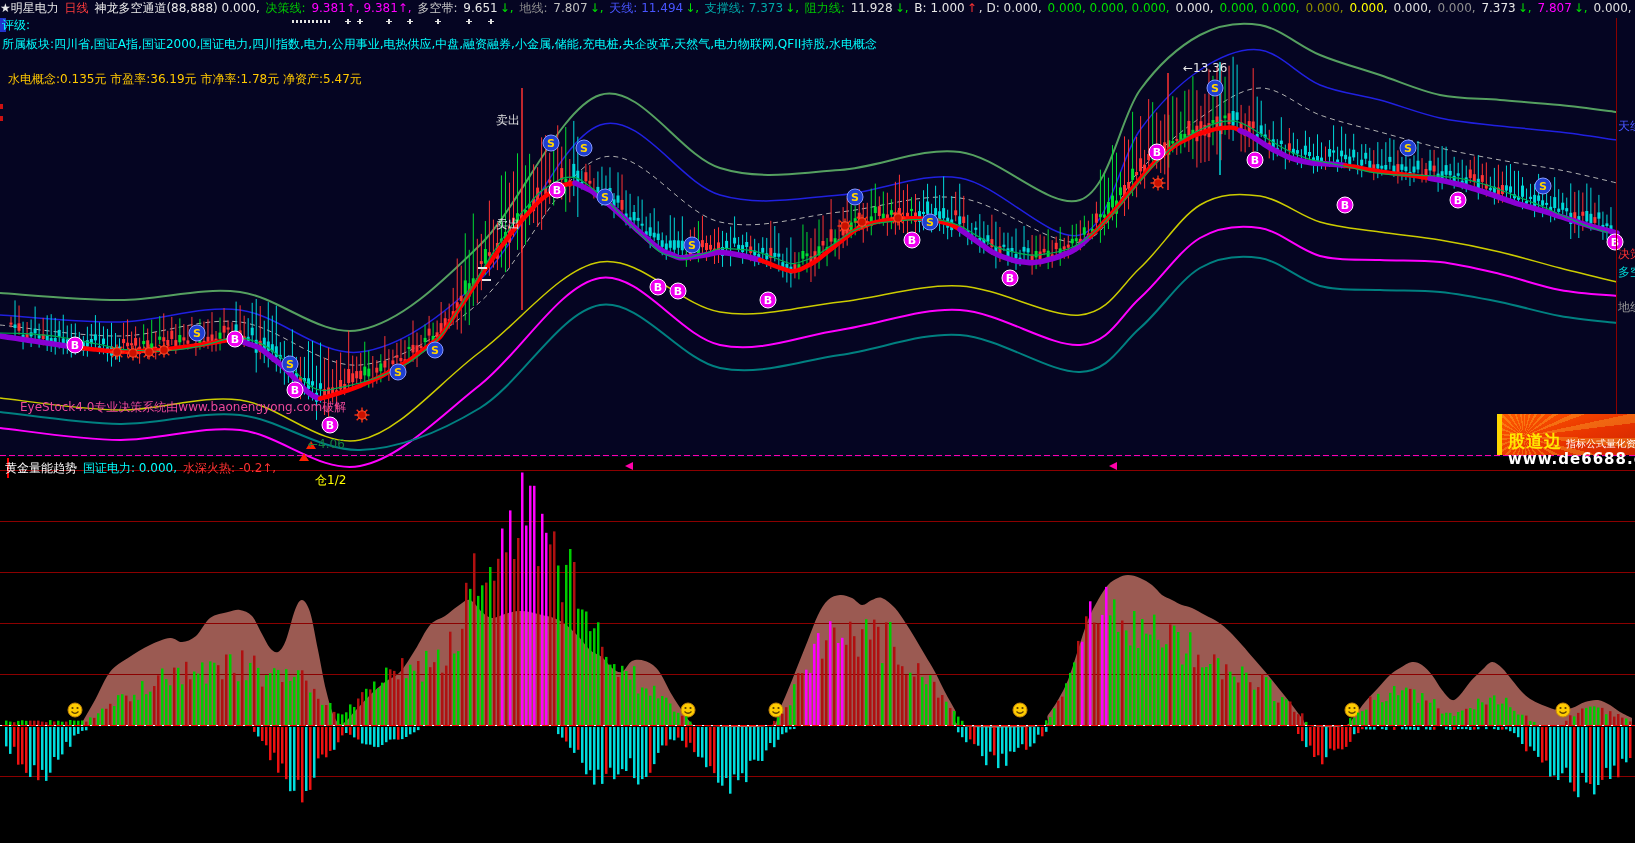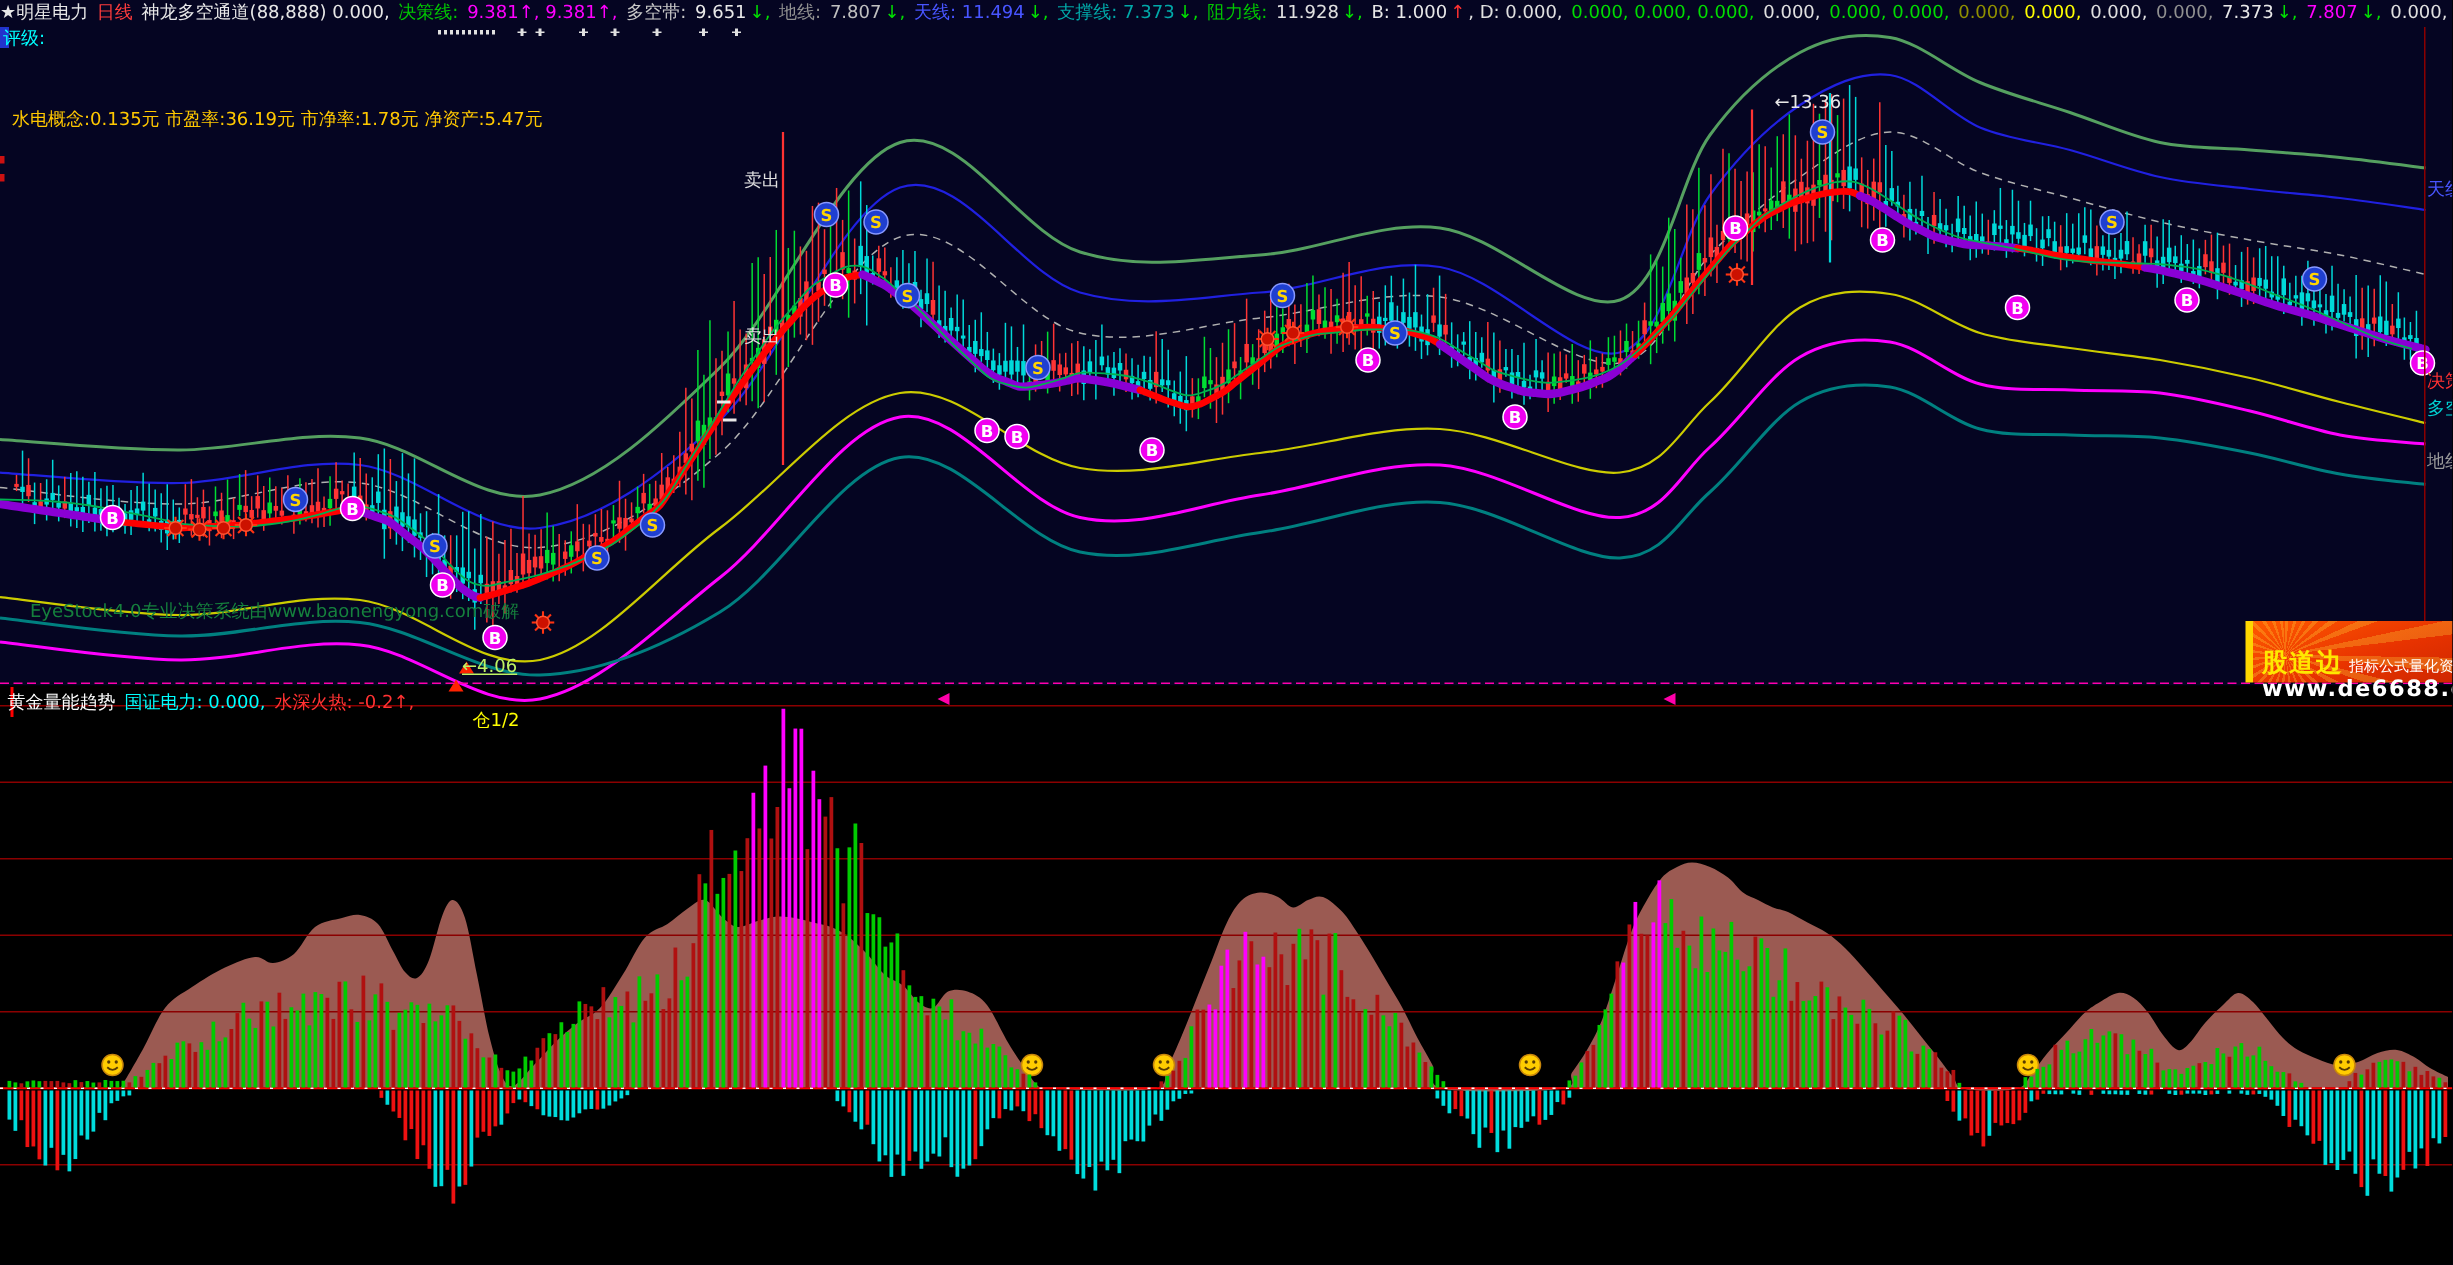--- a/index.html
+++ b/index.html
@@ -5,21 +5,21 @@
   html,body{margin:0;padding:0;background:#000;}
   #stage{position:relative;width:1635px;height:843px;background:#000;overflow:hidden;
          font-family:"DejaVu Sans",sans-serif;}
   svg{position:absolute;left:0;top:0;}
   .ov{position:absolute;white-space:nowrap;font-size:12px;line-height:14px;z-index:3;}
   #topbar{left:0;top:1px;width:1635px;height:16px;overflow:hidden;}
   #topbar span{margin-right:2px;}
   #row2{left:2px;top:18px;color:#00ffff;}
   #row3{left:2px;top:37px;color:#00ffff;}
   #row4{left:8px;top:72px;color:#ffc800;}
-  #watermark{left:20px;top:400px;color:#15803d;}
+  #watermark{left:20px;top:400px;color:#ec4899;}
   #subheader{left:5px;top:461px;}
   #subheader span{margin-right:6px;}
   .annot{position:absolute;font-size:12px;z-index:4;white-space:nowrap;}
   .rlabel{position:absolute;left:1618px;width:17px;overflow:hidden;font-size:12px;z-index:4;white-space:nowrap;}
   #logo{position:absolute;left:1497px;top:414px;width:149px;height:41px;z-index:5;
         background:
           repeating-conic-gradient(from 0deg at 15% 55%, rgba(255,220,60,.28) 0 5deg, rgba(255,80,0,0) 5deg 13deg),
           linear-gradient(160deg,#ff5a00 0%,#e83300 55%,#cc2600 100%);
         border-left:5px solid #ffd700;box-sizing:border-box;padding:3px 0 0 6px;}
   #logo .l1{display:flex;align-items:baseline;}
@@ -1732,28 +1732,29 @@
         <rect x="1621" y="727" width="2.5" height="31.8" fill="#00dcdc"></rect>
         <rect x="1625" y="718.5" width="2.5" height="6.5" fill="#00cc00"></rect>
         <rect x="1625" y="727" width="2.5" height="35.3" fill="#00dcdc"></rect>
         <rect x="1629" y="721.5" width="2.5" height="3.5" fill="#b01010"></rect>
         <rect x="1629" y="727" width="2.5" height="31.0" fill="#ee1111"></rect>
       </g>
     </svg>
 
   <div id="topbar" class="ov"><span style="color: rgb(232, 232, 232);">★明星电力 </span><span style="color: rgb(255, 60, 60);">日线 </span><span style="color: rgb(232, 232, 232);">神龙多空通道(88,888) 0.000, </span><span style="color: rgb(0, 200, 0);">决策线: </span><span style="color: rgb(255, 0, 255);">9.381↑, 9.381↑, </span><span style="color: rgb(200, 200, 200);">多空带: </span><span style="color: rgb(232, 232, 232);">9.651</span><span style="color: rgb(0, 224, 0);">↓, </span><span style="color: rgb(144, 144, 144);">地线: </span><span style="color: rgb(192, 192, 192);">7.807</span><span style="color: rgb(0, 224, 0);">↓, </span><span style="color: rgb(72, 85, 255);">天线: 11.494</span><span style="color: rgb(0, 224, 0);">↓, </span><span style="color: rgb(0, 168, 168);">支撑线: 7.373</span><span style="color: rgb(0, 224, 0);">↓, </span><span style="color: rgb(0, 200, 0);">阻力线: </span><span style="color: rgb(224, 224, 224);">11.928</span><span style="color: rgb(0, 224, 0);">↓, </span><span style="color: rgb(232, 232, 232);">B: 1.000</span><span style="color: rgb(255, 50, 50);">↑</span><span style="color: rgb(224, 224, 224);">, D: 0.000, </span><span style="color: rgb(0, 221, 0);">0.000, 0.000, 0.000, </span><span style="color: rgb(224, 224, 224);">0.000, </span><span style="color: rgb(0, 221, 0);">0.000, 0.000, </span><span style="color: rgb(144, 144, 0);">0.000, </span><span style="color: rgb(255, 255, 0);">0.000, </span><span style="color: rgb(224, 224, 224);">0.000, </span><span style="color: rgb(144, 144, 144);">0.000, </span><span style="color: rgb(232, 232, 232);">7.373</span><span style="color: rgb(0, 224, 0);">↓, </span><span style="color: rgb(255, 0, 255);">7.807</span><span style="color: rgb(0, 224, 0);">↓, </span><span style="color: rgb(224, 224, 224);">0.000, 0.000, </span></div>
   <div id="row2" class="ov">评级:</div>
+  <div id="row3" class="ov">所属板块:四川省,国证A指,国证2000,国证电力,四川指数,电力,公用事业,电热供应,中盘,融资融券,小金属,储能,充电桩,央企改革,天然气,电力物联网,QFII持股,水电概念</div>
   <div id="row4" class="ov">水电概念:0.135元 市盈率:36.19元 市净率:1.78元 净资产:5.47元</div>
   <div id="watermark" class="ov">EyeStock4.0专业决策系统由www.baonengyong.com破解</div>
   <div id="subheader" class="ov"><span style="color: rgb(255, 255, 255); text-align: right;">黄金量能趋势</span><span style="color: rgb(0, 255, 255);">国证电力: 0.000,</span><span style="color: rgb(255, 50, 50);">水深火热: -0.2↑,</span></div>
   <div id="annots">
       <div class="annot" style="left: 496px; top: 112px; color: rgb(224, 224, 224);">卖出</div>
       <div class="annot" style="left: 496px; top: 216px; color: rgb(224, 224, 224);">卖出</div>
       <div class="annot" style="left: 1183px; top: 61px; color: rgb(232, 232, 232);">←13.36</div>
-      <div class="annot" style="left: 308px; top: 437px; color: #bef264; text-decoration: underline;">←4.06</div>
+      <div class="annot" style="left: 308px; top: 437px; color: #15803d;">←4.06</div>
       <div class="annot" style="left: 315px; top: 448px; color: rgb(255, 255, 0); margin-top: 24px;">仓1/2</div>
     </div>
   <div id="rlabels">
       <div class="rlabel" style="top: 118px; color: rgb(72, 85, 255);">天线</div>
       <div class="rlabel" style="top: 246px; color: rgb(255, 50, 50);">决策</div>
       <div class="rlabel" style="top: 264px; color: rgb(0, 210, 210);">多空</div>
       <div class="rlabel" style="top: 299px; color: rgb(154, 154, 154);">地线</div>
     </div>
 
   <div id="logo">

